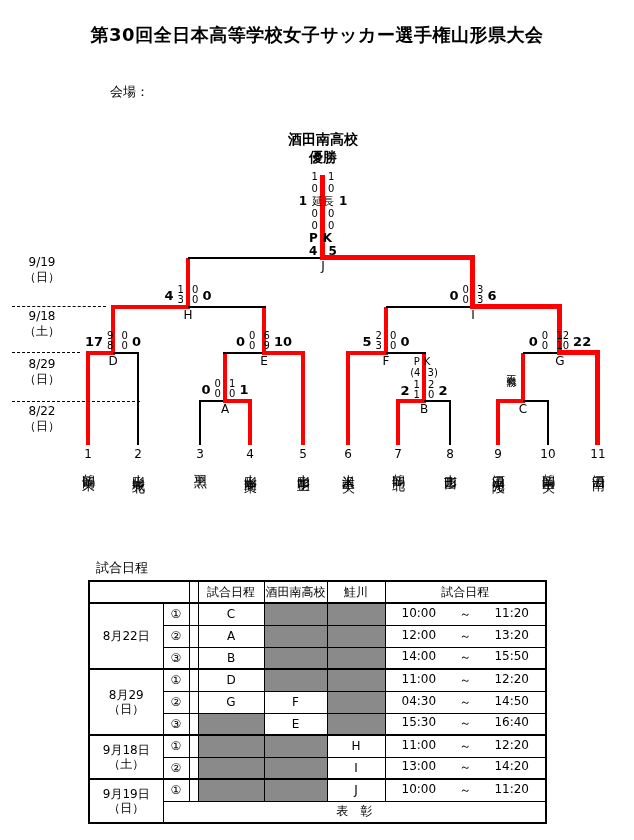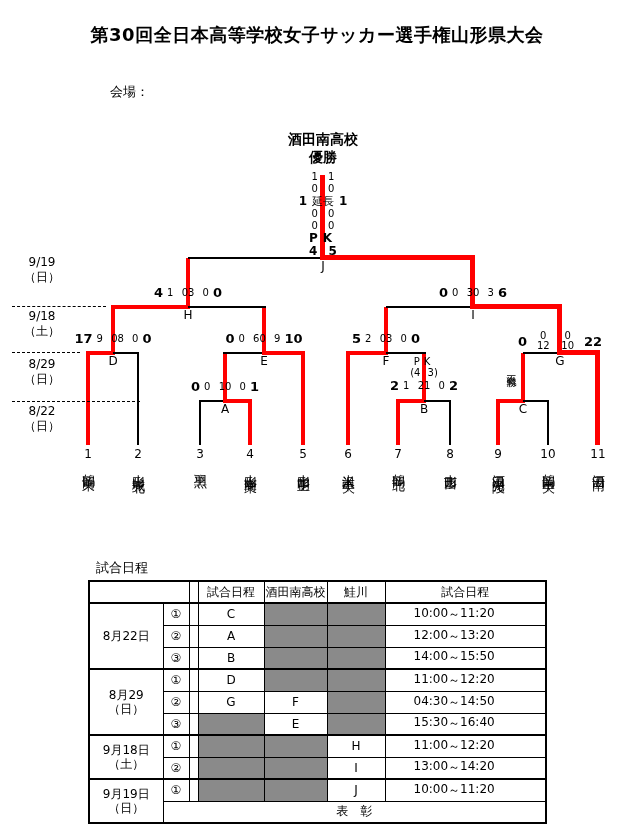--- a/index.html
+++ b/index.html
@@ -17,21 +17,21 @@
   .ln { position:absolute; background:#000; }
   .r  { background:#ff0000; }
   .dash { position:absolute; height:0; border-top:1.5px dashed #000; }
 
   .rdate { position:absolute; left:18px; width:48px; text-align:center; font-size:12px; line-height:15px; }
 
   .mlabel { position:absolute; width:22px; text-align:center; font-size:12px; }
 
   .score { position:absolute; width:84px; display:flex; justify-content:center; align-items:center; gap:4px; }
   .tot { font-weight:bold; font-size:13px; }
-  .hv  { display:flex; flex-direction:row; font-size:10px; line-height:10px; text-align:center; word-spacing:5px; }
+  .hv  { display:flex; flex-direction:column; font-size:10px; line-height:10px; text-align:center; word-spacing:5px; }
 
   .bcol { position:absolute; left:382px; top:356px; width:84px; display:flex; flex-direction:column;
           align-items:center; font-size:10px; line-height:11px; }
   .bcol .score { position:static; margin-top:2px; }
   .pkrow { letter-spacing:4px; }
   .pkpar { word-spacing:4px; }
 
   .vnote { position:absolute; left:505px; top:367px; writing-mode:vertical-rl; text-orientation:upright;
            font-size:10px; line-height:12px; letter-spacing:1px; }
 
@@ -52,21 +52,21 @@
   .tname { writing-mode:vertical-rl; text-orientation:upright; font-size:13px; line-height:14px;
            letter-spacing:2px; margin:3px auto 0; }
 
   .shead { position:absolute; left:96px; top:559px; font-size:13px; }
   .sched { position:absolute; left:88px; top:580px; border-collapse:collapse; border:2px solid #000;
            font-size:12px; table-layout:fixed; }
   .sched td { border:1px solid #000; height:22px; text-align:center; vertical-align:middle; padding:0; overflow:hidden; }
   .sched tr.hrow td { border-bottom:2px solid #000; }
   .sched tr.gtop td { border-top:2px solid #000; }
   .gray { background:#8a8a8a; }
-  .time { display:flex; justify-content:flex-start; padding:0 28px; }
+  .time { display:flex; justify-content:space-between; padding:0 16px; }
   .thead-time { text-align:left; padding-left:6px; }
   .datec { font-size:12px; line-height:14px; }
 </style>
 </head>
 <body>
 
 <div class="page">
 
   <div class="title">第30回全日本高等学校女子サッカー選手権山形県大会</div>
 

